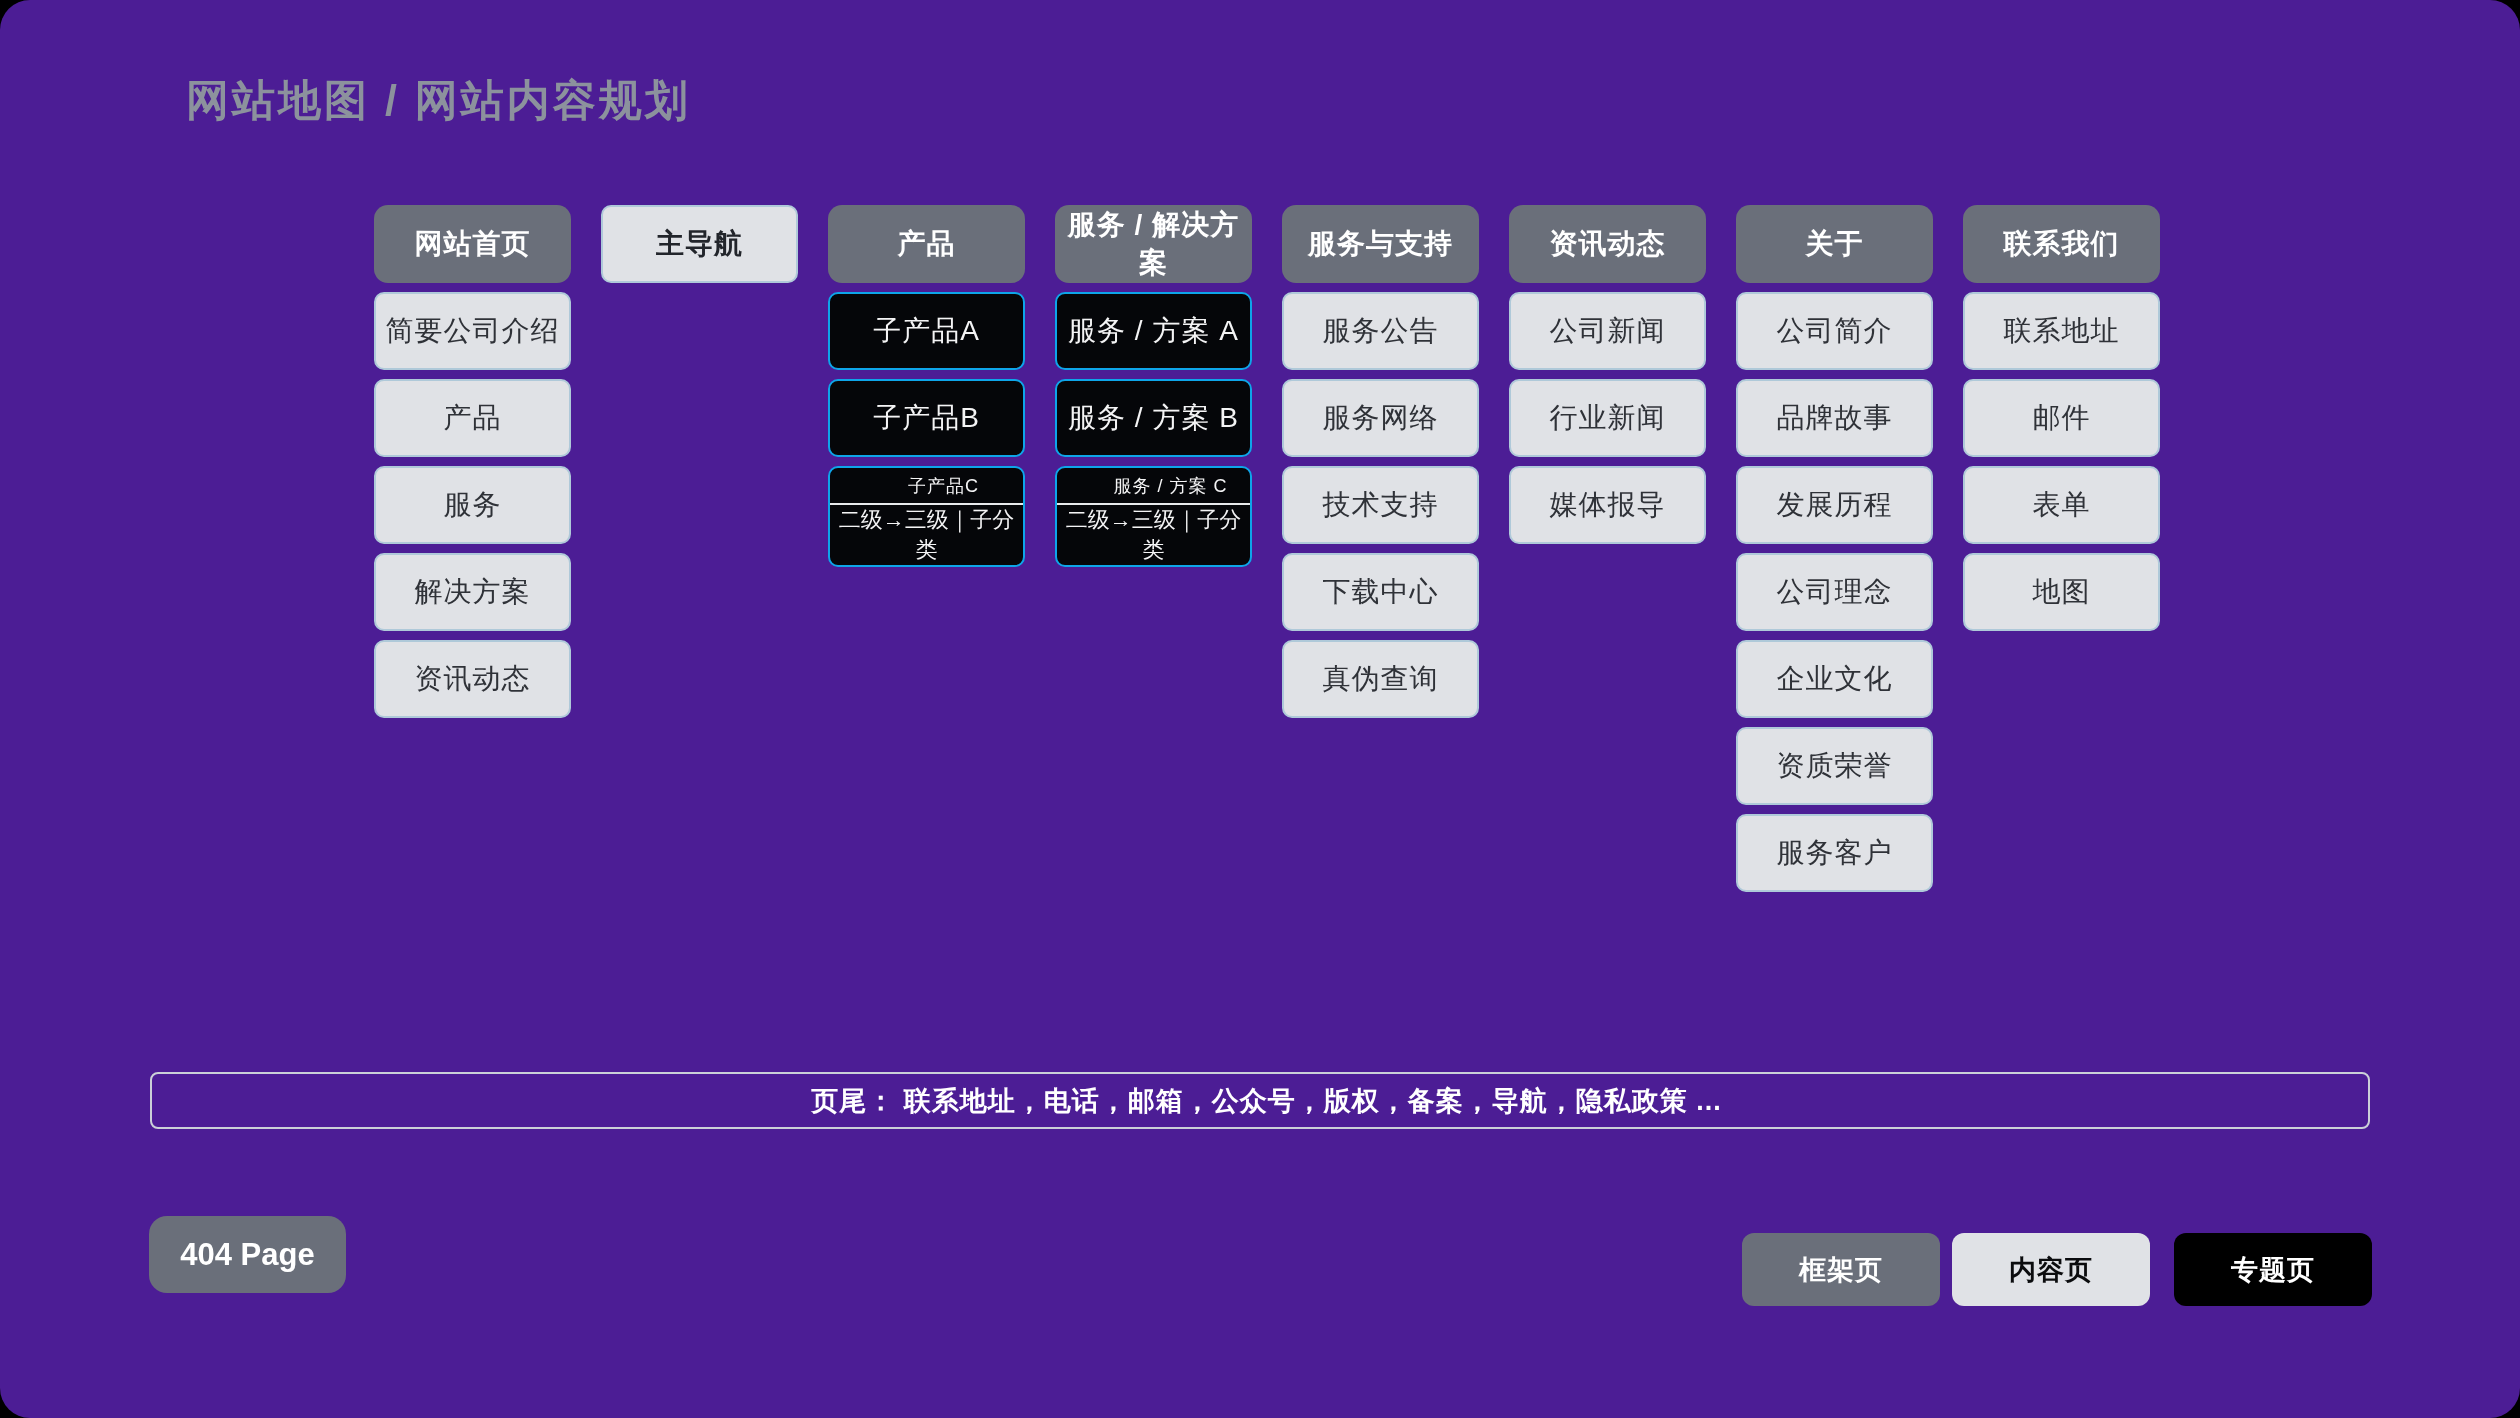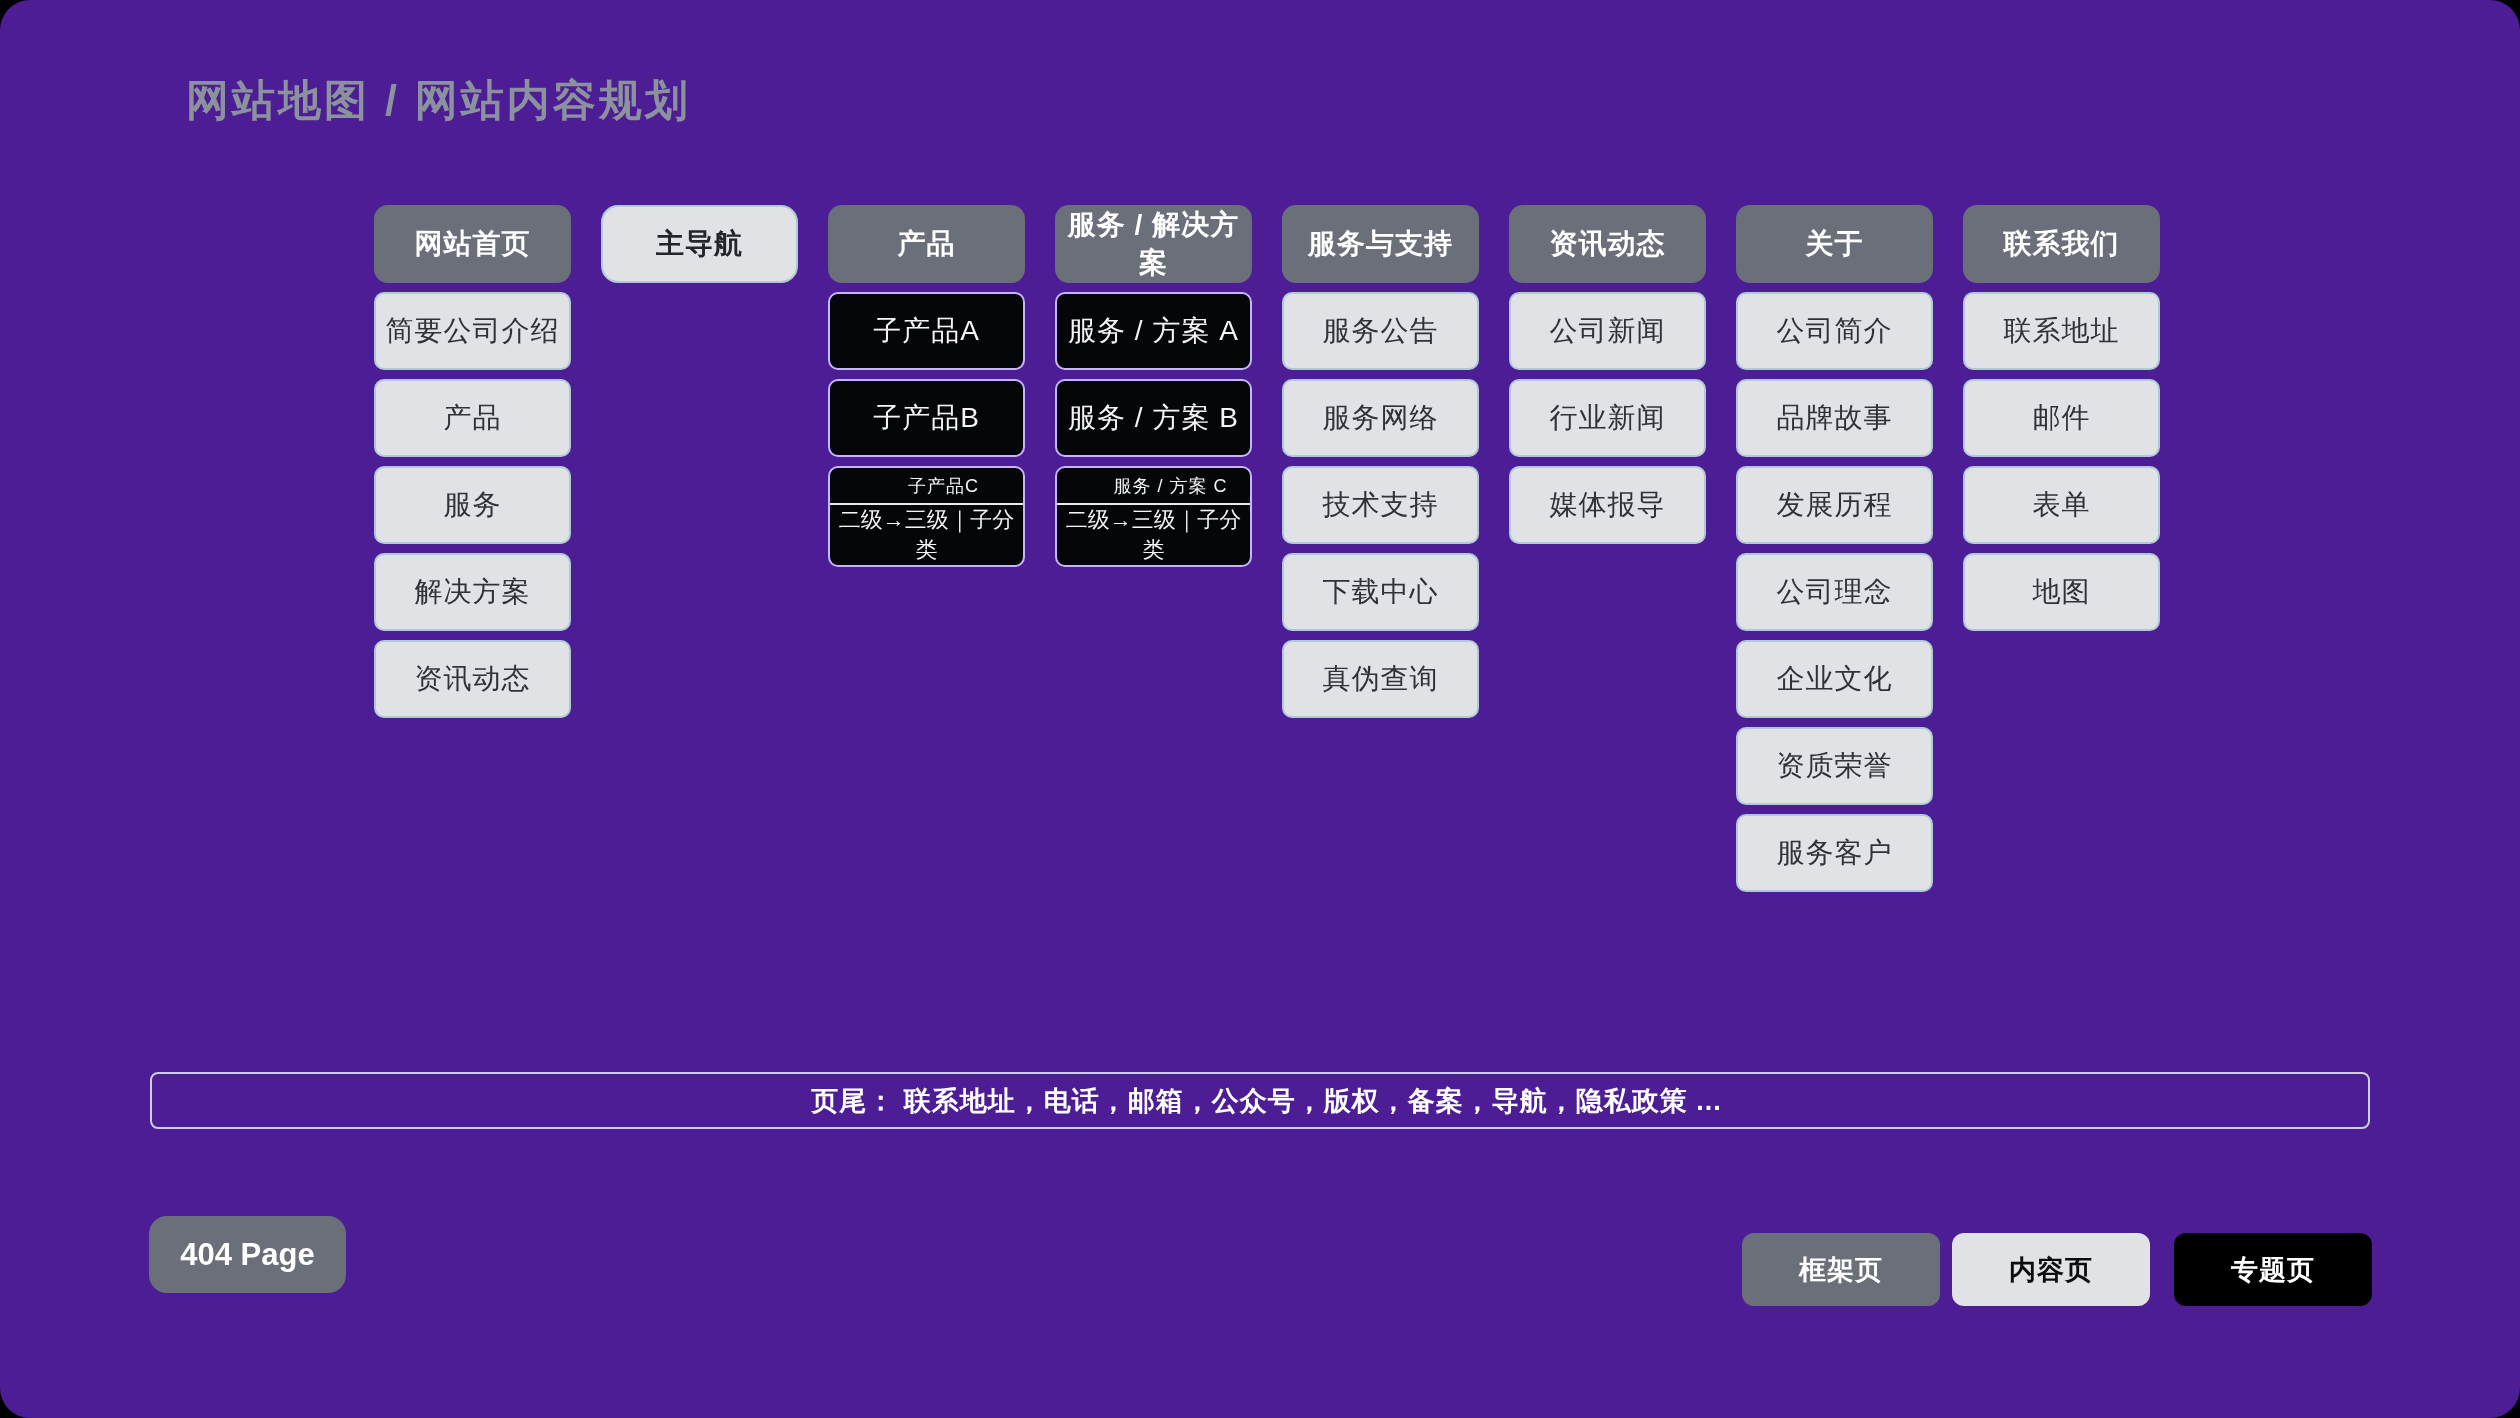--- a/index.html
+++ b/index.html
@@ -65,26 +65,26 @@
     background: #E0E2E6;
     color: #2F3238;
     border: 2px solid #AFC9D9;
     border-radius: 10px;
   }
   .node--light-bold {
     background: #E0E2E6;
     color: #22252B;
     font-weight: bold;
     border: 2px solid #AFC9D9;
-    border-radius: 17px;
+    border-radius: 10px;
   }
   .node--dark {
     background: #050609;
     color: #F4F4F5;
-    border: 2px solid #c4b5fd;
+    border: 2px solid #0ea5e9;
     border-radius: 10px;
   }
   .node--tall {
     height: 101px;
     flex-direction: column;
     align-items: stretch;
     justify-content: flex-start;
     padding: 0;
   }
   .node-main {

